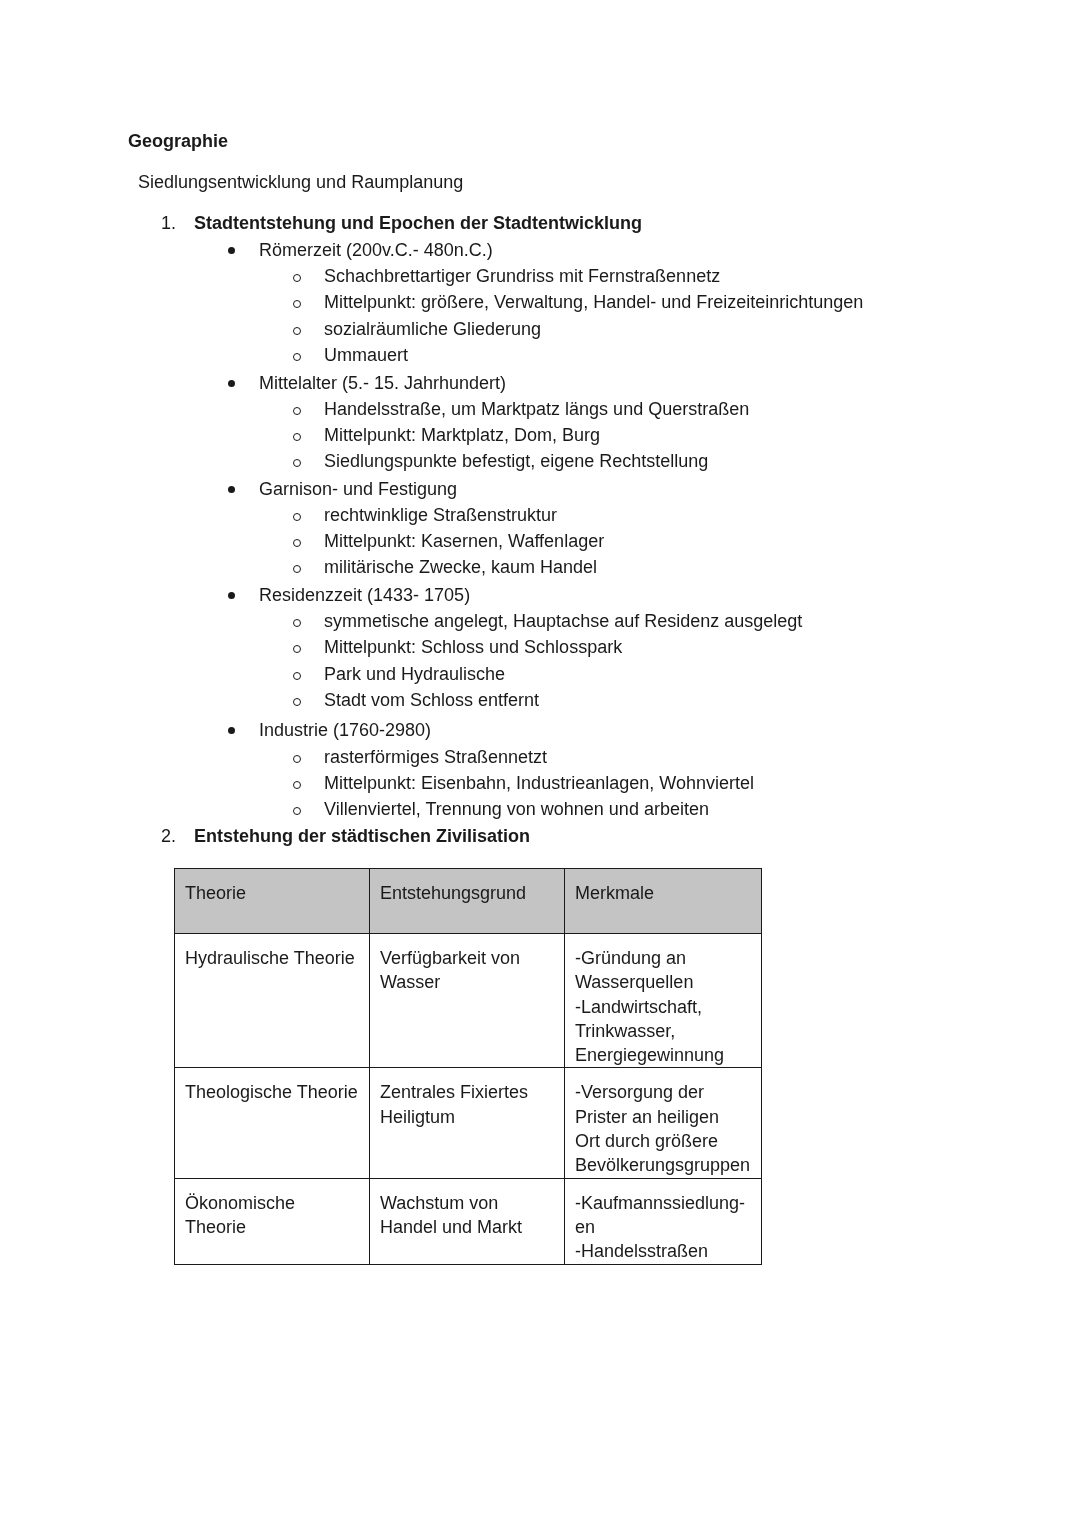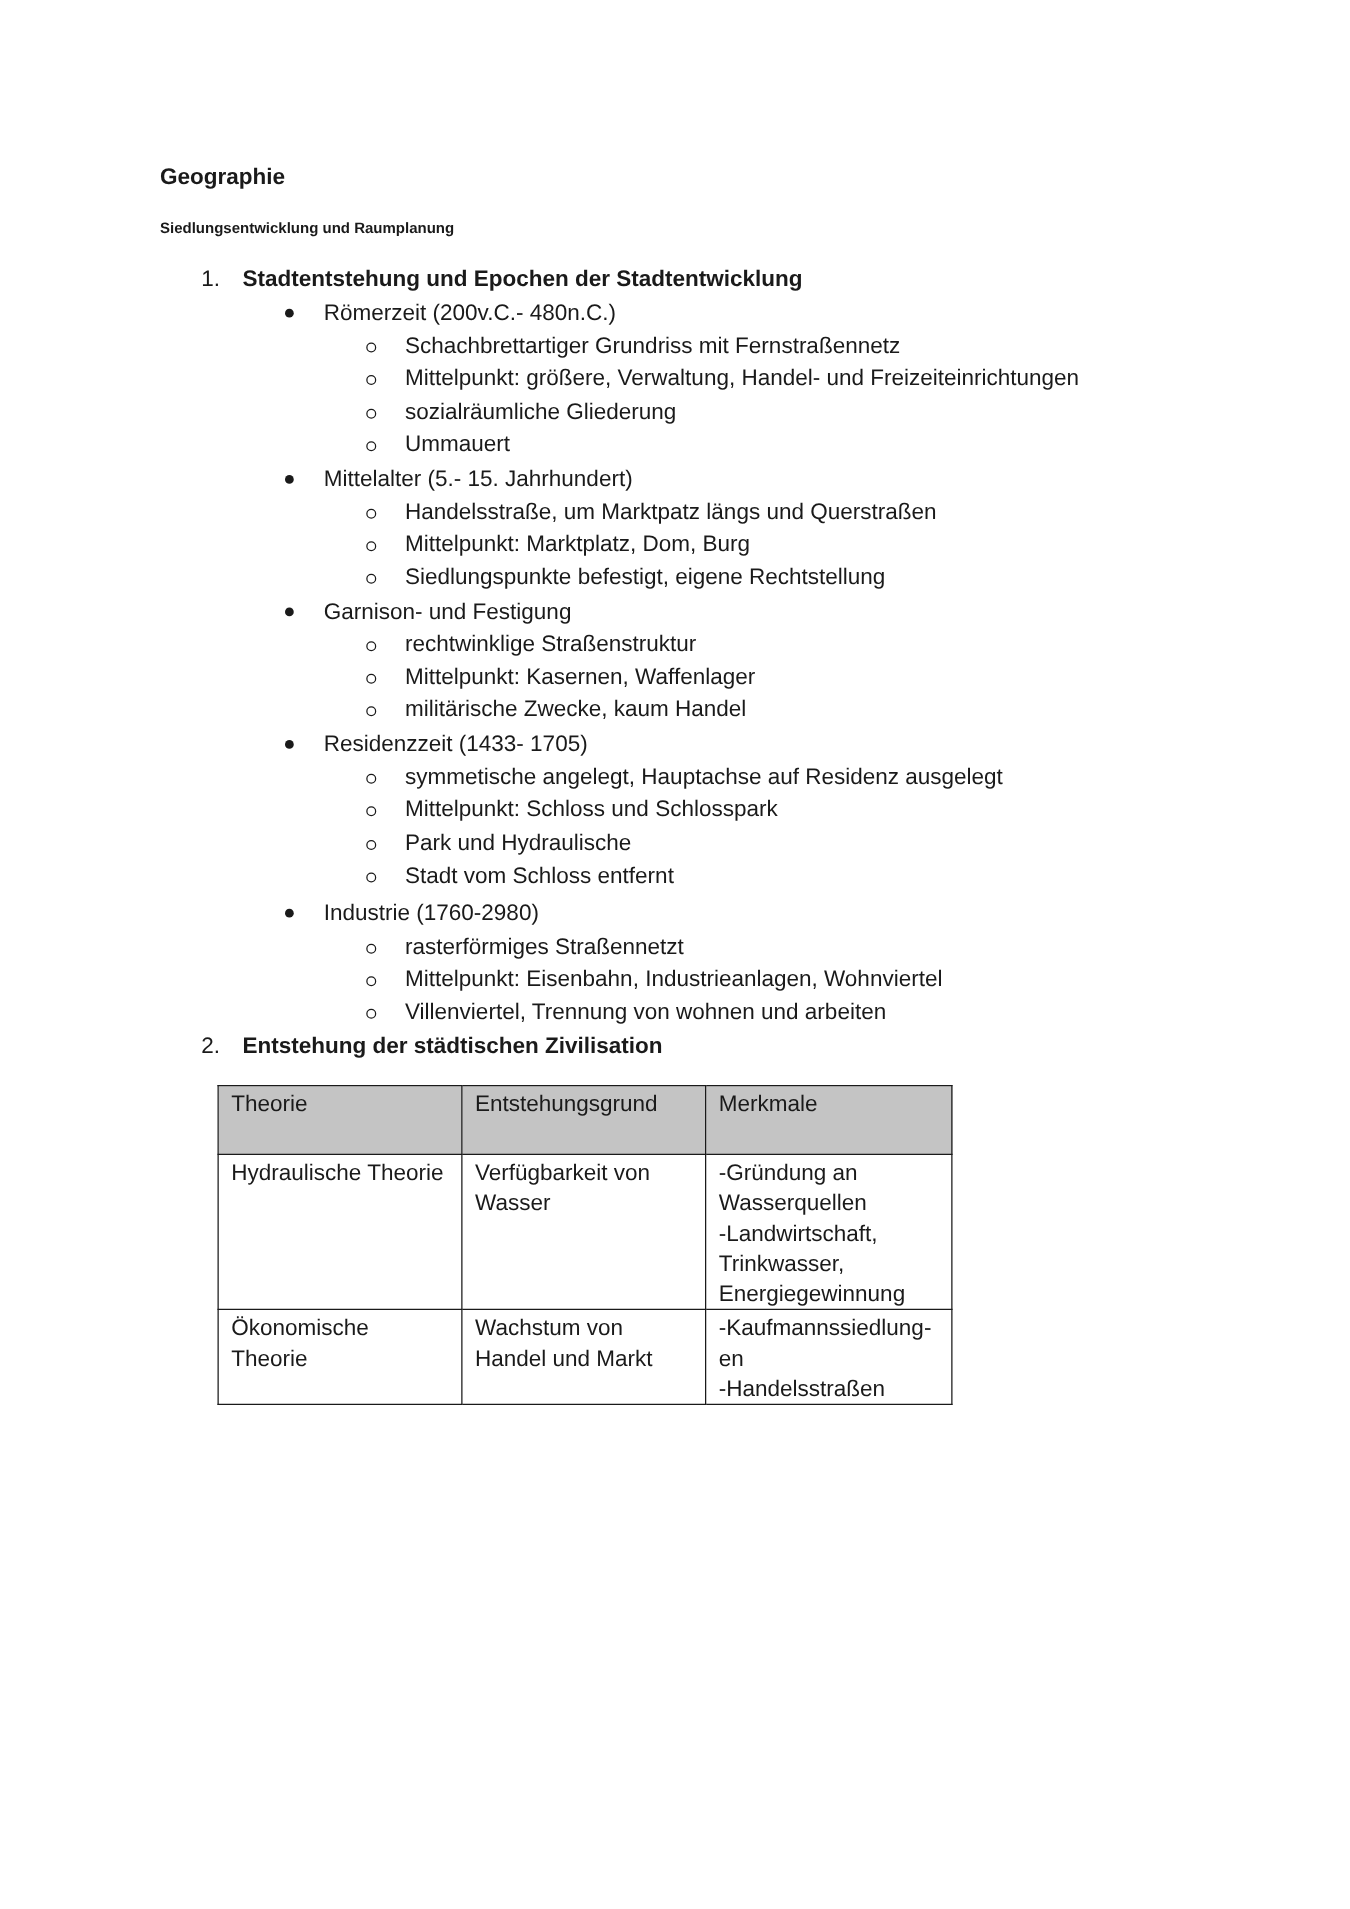--- a/index.html
+++ b/index.html
@@ -25,24 +25,24 @@
     .doc-title {
       position: absolute;
       left: 128px;
       top: 129px;
       font-size: 18px;
       font-weight: bold;
       line-height: 24px;
     }
     .doc-subtitle {
       position: absolute;
-      left: 128px;
+      left: 138px;
       top: 170px;
-      font-size: 12px;
-      font-weight: bold;
+      font-size: 18px;
+      font-weight: normal;
       line-height: 24px;
     }
     .line {
       position: absolute;
       font-size: 18px;
       line-height: 24px;
       white-space: nowrap;
     }
     .num-marker {
       position: absolute;
@@ -101,21 +101,21 @@
       top: 868px;
       border-collapse: collapse;
       font-size: 18px;
       line-height: 24.3px;
     }
     table.theory-table td, table.theory-table th {
       border: 1.5px solid #1a1a1a;
       vertical-align: top;
       text-align: left;
       font-weight: normal;
-      padding: 2px 8px 0 10px;
+      padding: 12px 8px 0 10px;
     }
     table.theory-table th {
       background: #c4c4c4;
       height: 52px;
     }
     .col1 { width: 176px; }
     .col2 { width: 176px; }
     .col3 { width: 178px; }
     .row-hyd td { height: 120px; }
     .row-theo td { height: 95px; }
@@ -252,20 +252,35 @@
           <span class="cell-line">Wasser</span>
         </td>
         <td>
           <span class="cell-line">-Gründung an</span>
           <span class="cell-line">Wasserquellen</span>
           <span class="cell-line">-Landwirtschaft,</span>
           <span class="cell-line">Trinkwasser,</span>
           <span class="cell-line">Energiegewinnung</span>
         </td>
       </tr>
+      <tr class="row-theo">
+        <td>
+          <span class="cell-line">Theologische Theorie</span>
+        </td>
+        <td>
+          <span class="cell-line">Zentrales Fixiertes</span>
+          <span class="cell-line">Heiligtum</span>
+        </td>
+        <td>
+          <span class="cell-line">-Versorgung der</span>
+          <span class="cell-line">Prister an heiligen</span>
+          <span class="cell-line">Ort durch größere</span>
+          <span class="cell-line">Bevölkerungsgruppen</span>
+        </td>
+      </tr>
       <tr class="row-oeko">
         <td>
           <span class="cell-line">Ökonomische</span>
           <span class="cell-line">Theorie</span>
         </td>
         <td>
           <span class="cell-line">Wachstum von</span>
           <span class="cell-line">Handel und Markt</span>
         </td>
         <td>

